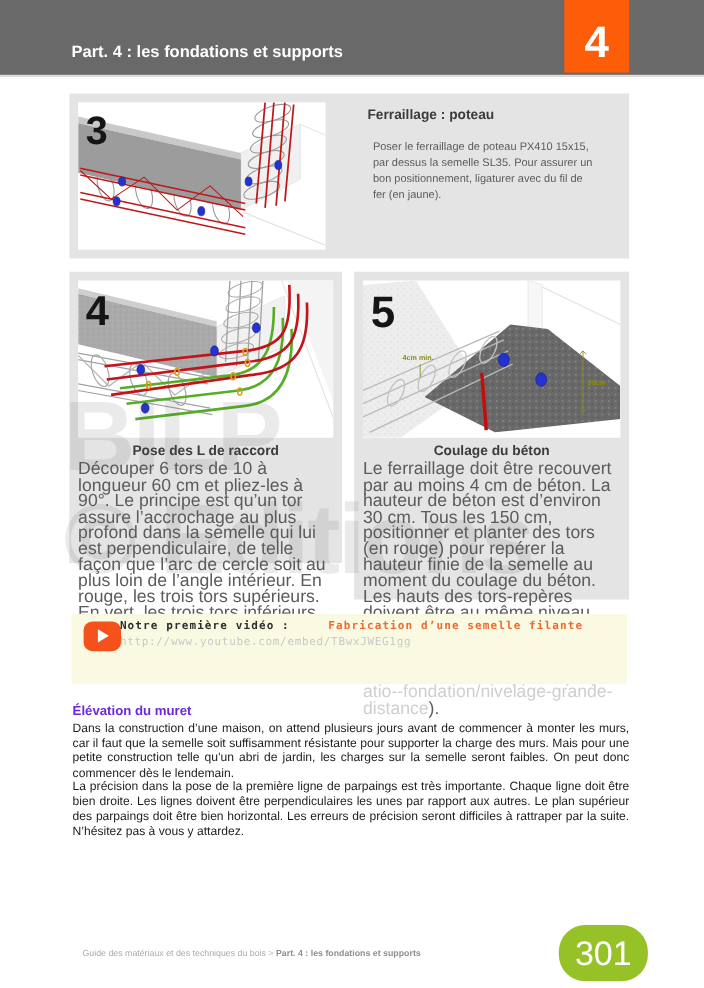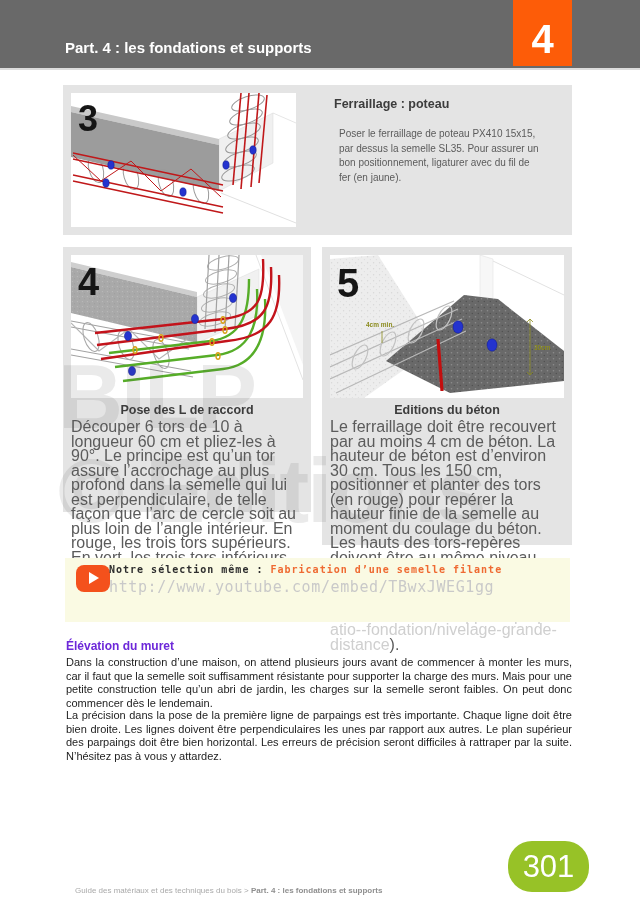--- a/index.html
+++ b/index.html
@@ -41,38 +41,38 @@
   .video-box { position:absolute; left:65px; top:558px; width:505px; height:64px;
                background:#fafae3; }
   .play-btn { position:absolute; left:11px; top:7px; width:34px; height:27px;
               background:#f4511c; border-radius:8px; }
   .play-tri { position:absolute; left:13px; top:7px; width:0; height:0;
               border-left:10px solid #ffffff; border-top:6.5px solid transparent;
               border-bottom:6.5px solid transparent; }
   .video-line1 { position:absolute; left:44px; top:6px; white-space:nowrap;
                  font-family:"DejaVu Sans Mono", monospace; font-size:10px;
                  letter-spacing:1px; font-weight:bold; color:#2e2e2e; }
-  .video-title { color:#ef6a32; }
+  .video-title { color:#ef6a32;margin-left:28px; }
   .video-url { position:absolute; left:44px; top:20px; white-space:nowrap;
-               font-family:"DejaVu Sans Mono", monospace; font-size:15px;
+               font-family:"DejaVu Sans Mono", monospace; font-size:10px;
                letter-spacing:0.6px; color:#c9c9c9; }
   .video-desc { position:absolute; left:52px; top:37px; width:430px;
                 font-size:10px; color:#4a4a4a; line-height:13px; }
 
   
   .section-heading { position:absolute; left:66px; top:639px; font-size:12px;
                      font-weight:bold; color:#6d28d9; }
   .body-para { position:absolute; left:66px; width:506px; font-size:11px;
                line-height:13.6px; color:#1d1d1d; text-align:justify; }
   .body-para.p1 { top:656px; }
   .body-para.p2 { top:709px; }
 
   
   .footer-breadcrumb { position:absolute; left:75px; top:862px; font-size:8px;
-                       color:#a9a9a9;margin-top:24px; }
+                       color:#a9a9a9; }
   .crumb-bold { font-weight:bold; color:#8f8f8f; }
   .page-num-box { position:absolute; left:508px; top:841px; width:81px; height:51px;
                   background:#97c227; color:#ffffff; display:flex;
                   align-items:center; justify-content:center; font-size:31px;border-radius:24px; }
 
   
   .watermark { position:absolute; left:58px; top:350px; z-index:5;
                pointer-events:none; color:rgba(80,80,80,0.12);
                font-weight:bold; font-size:90px; line-height:94px;
                letter-spacing:-2px; white-space:nowrap; }
@@ -245,32 +245,32 @@
           <line x1="52" y1="76" x2="52" y2="88"></line>
           <line x1="200" y1="64" x2="200" y2="120"></line>
           <path d="M197,67 L200,64 L203,67"></path>
           <path d="M197,117 L200,120 L203,117"></path>
         </g>
         <text x="36" y="72" font-size="6.5" font-weight="bold" fill="#8b8b1d">4cm min.</text>
         <text x="204" y="95" font-size="6.5" font-weight="bold" fill="#8b8b1d">30cm</text>
         <text x="7" y="42" font-size="40" font-weight="bold" fill="#151515">5</text>
       </svg>
     </div>
-    <div class="caption">Editions du béton</div>
+    <div class="caption">Coulage du béton</div>
     <div class="panel-body2">
       <span>Le ferraillage doit être recouvert par au moins 4 cm de béton. La hauteur de béton est d’environ 30 cm. Tous les 150 cm, positionner et planter des tors (en rouge) pour repérer la hauteur finie de la semelle au moment du coulage du béton. Les hauts des tors-repères doivent être au même niveau (voir chapitre </span><span class="link-orange">Le nivellement sur grande distance</span>
       <span class="link-faint">https://constructionbois.bilp.fr/guide-construction--bois/fondations-supports/preparatio--fondation/nivelage-grande-distance</span><span>).</span>
     </div>
   </div>
 
   <div class="video-box">
     <div class="play-btn">
       <span class="play-tri"></span>
     </div>
-    <div class="video-line1"><span>Notre sélection même : </span><span class="video-title">Fabrication d’une semelle filante</span></div>
+    <div class="video-line1"><span>Notre première vidéo : </span><span class="video-title">Fabrication d’une semelle filante</span></div>
     <div class="video-url">http://www.youtube.com/embed/TBwxJWEG1gg</div>
   </div>
 
   <div class="section-heading">Élévation du muret</div>
   <div class="body-para p1">Dans la construction d’une maison, on attend plusieurs jours avant de commencer à monter les murs, car il faut que la semelle soit suffisamment résistante pour supporter la charge des murs. Mais pour une petite construction telle qu’un abri de jardin, les charges sur la semelle seront faibles. On peut donc commencer dès le lendemain.</div>
   <div class="body-para p2">La précision dans la pose de la première ligne de parpaings est très importante. Chaque ligne doit être bien droite. Les lignes doivent être perpendiculaires les unes par rapport aux autres. Le plan supérieur des parpaings doit être bien horizontal. Les erreurs de précision seront difficiles à rattraper par la suite. N’hésitez pas à vous y attardez.</div>
 
   <div class="watermark">
     <div>BILP</div>
     <div>© Editions</div>

